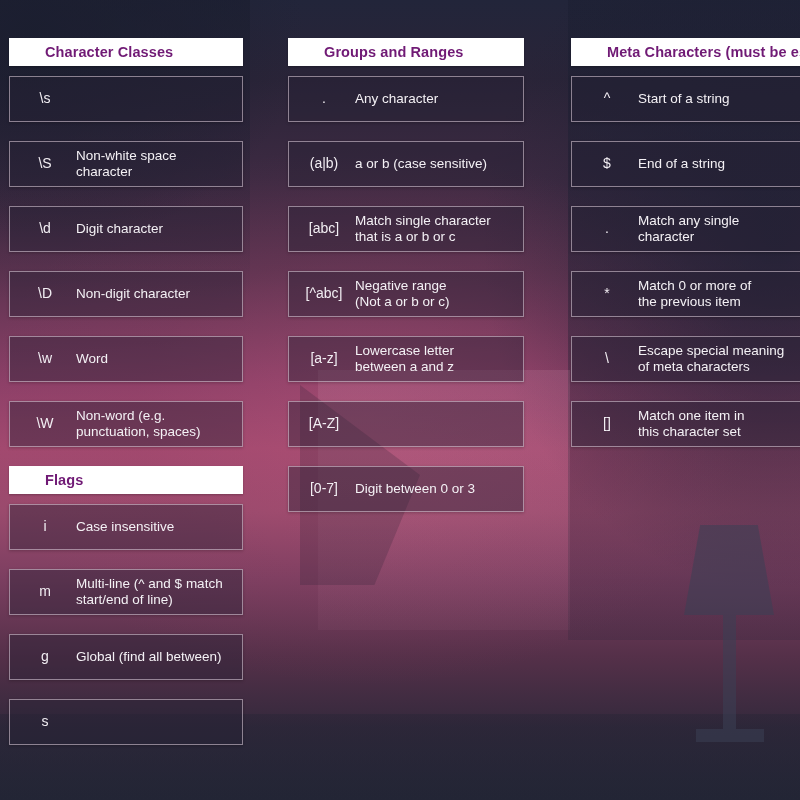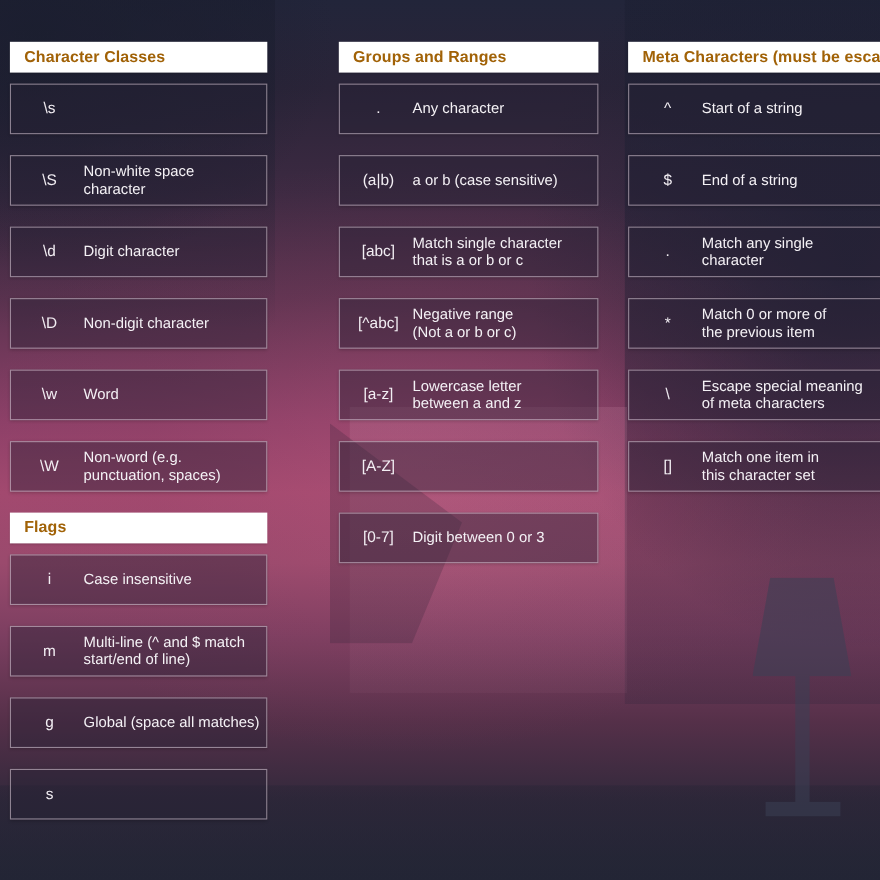--- a/index.html
+++ b/index.html
@@ -120,38 +120,39 @@
     position: absolute;
     inset: 0;
     z-index: 10;
   }
 
   .column {
     position: absolute;
     top: 38px;
   }
   #column-character-classes { left: 9px;   width: 234px; }
-  #column-groups-ranges     { left: 308px; width: 236px; }
+  #column-groups-ranges     { left: 288px; width: 236px; }
   #column-meta-characters   { left: 571px; width: 252px; }
 
   .section-header {
     background: #ffffff;
     height: 28px;
     display: flex;
     align-items: center;
     padding-left: 13px;
     white-space: nowrap;
     overflow: hidden;
     box-shadow: 0 1px 2px rgba(0,0,0,0.25);
   }
   .section-header-title {
-    color: #a16207;
+    color: #701a75;
     font-size: 14.5px;
     font-weight: bold;
     letter-spacing: 0.1px;
+    margin-left: 23px;
   }
 
   .rows { margin-top: 10px; }
 
   .rule-row {
     display: flex;
     align-items: center;
     border: 1px solid rgba(226,210,222,0.55);
     background: rgba(38,34,52,0.42);
     min-height: 46px;
@@ -240,21 +241,21 @@
         <span class="rule-token">i</span>
         <span class="rule-desc">Case insensitive</span>
       </div>
       <div class="rule-row">
         <span class="rule-token">m</span>
         <span class="rule-desc">Multi-line (^ and $ match
 start/end of line)</span>
       </div>
       <div class="rule-row">
         <span class="rule-token">g</span>
-        <span class="rule-desc">Global (space all matches)</span>
+        <span class="rule-desc">Global (find all between)</span>
       </div>
       <div class="rule-row">
         <span class="rule-token">s</span>
       </div>
     </div>
   </div>
 
   <div class="column" id="column-groups-ranges">
     <div class="section-header">
       <span class="section-header-title">Groups and Ranges</span>

